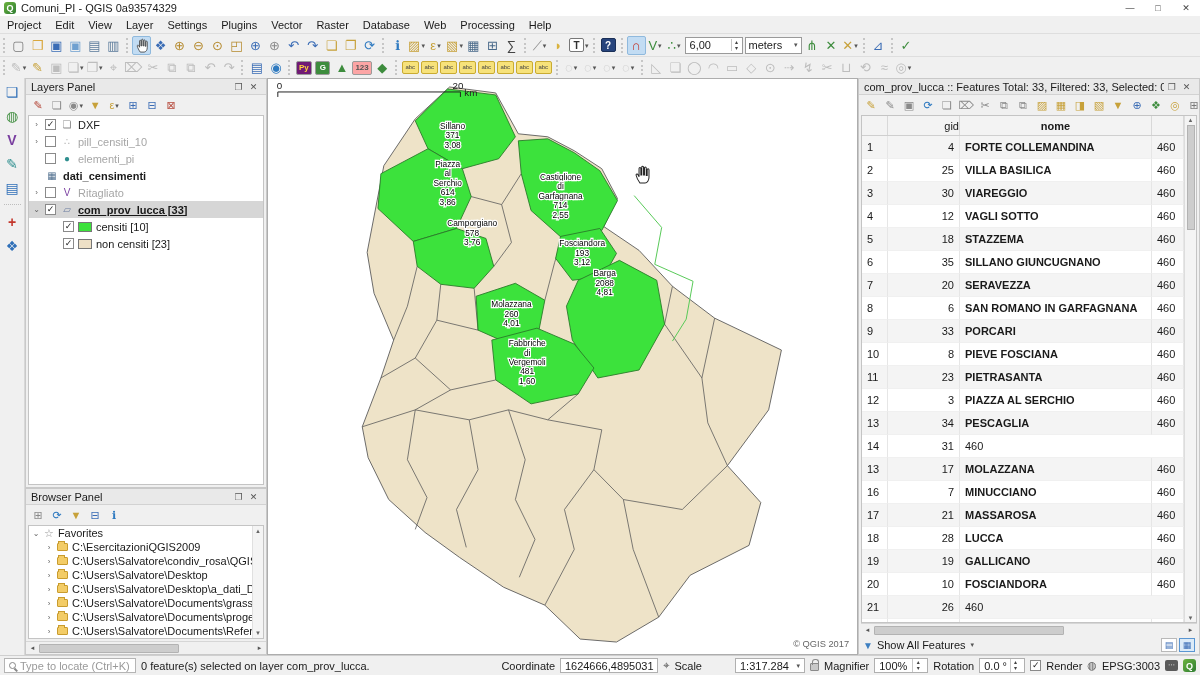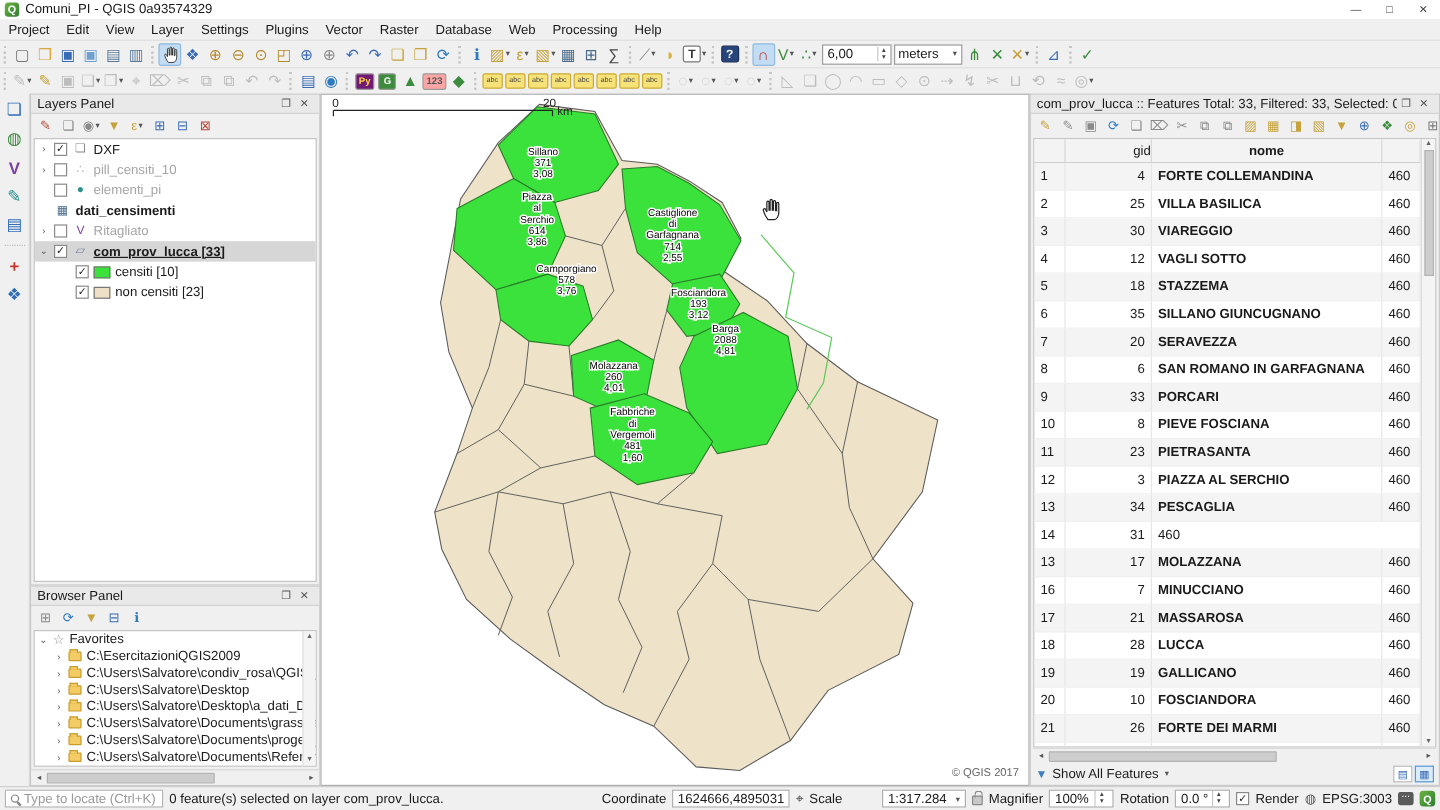--- a/index.html
+++ b/index.html
@@ -863,21 +863,20 @@
           </div>
           <div class="drow">
             <span class="dc c-rn">20</span>
             <span class="dc c-gid">10</span>
             <span class="dc c-nome">FOSCIANDORA</span>
             <span class="dc c-x">460</span>
           </div>
           <div class="drow">
             <span class="dc c-rn">21</span>
             <span class="dc c-gid">26</span>
-            <span class="dc c-nome">FORTE DEI MARMI</span>
             <span class="dc c-x">460</span>
           </div>
           <div class="drow">
             <span class="dc c-rn">22</span>
             <span class="dc c-gid">21</span>
             <span class="dc c-nome">FABBRICHE DI VERGEMOLI</span>
             <span class="dc c-x">460</span>
           </div>
         </div>
       <div class="vscroll">

